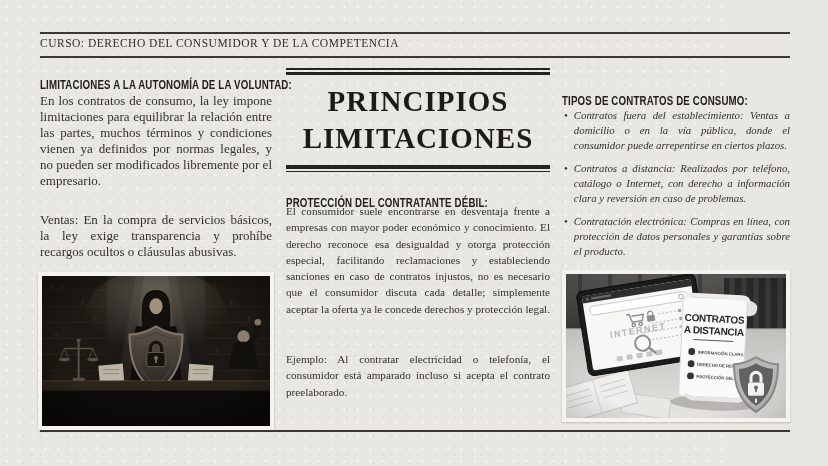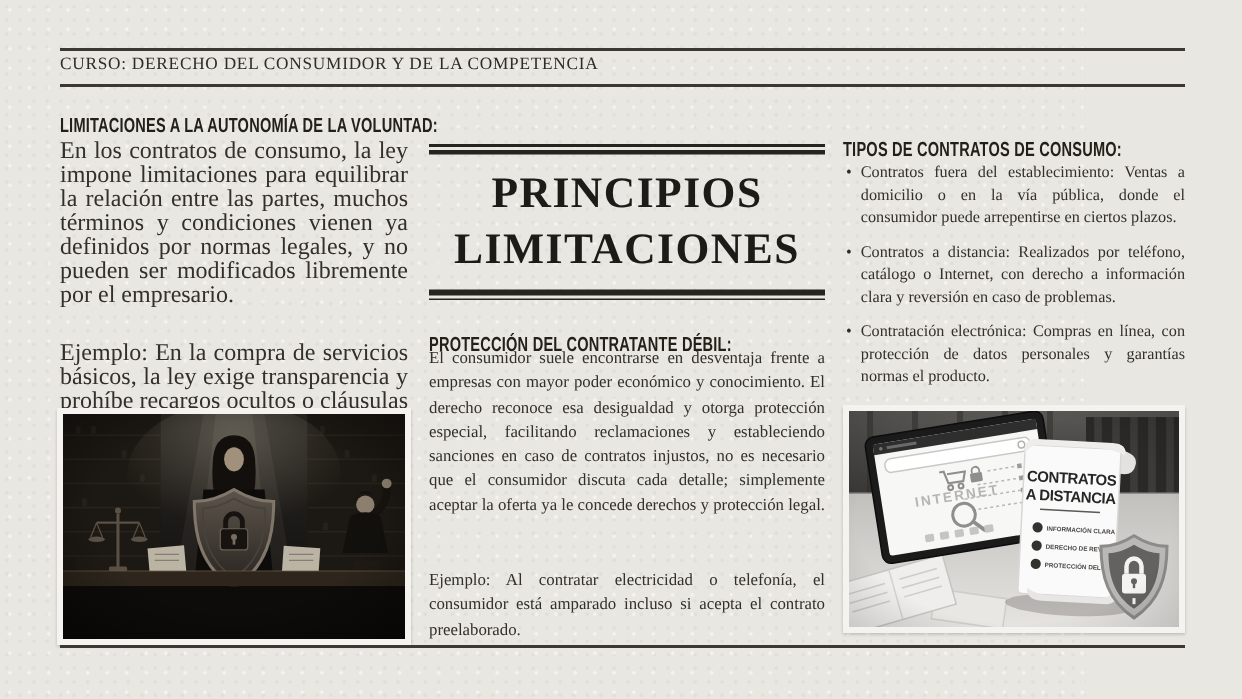--- a/index.html
+++ b/index.html
@@ -9,64 +9,64 @@
     background-image:radial-gradient(rgba(120,115,105,0.07) 1px,transparent 1.2px),
                      radial-gradient(rgba(255,255,255,0.5) 1px,transparent 1.2px);
     background-size:9px 9px,13px 13px;}
   .hr{position:absolute;background:#3b3834;}
   .hr-top{left:40px;top:32px;width:750px;height:1.5px;}
   .hr-bottom{left:40px;top:56px;width:750px;height:2px;}
   .hr-foot{left:40px;top:430px;width:750px;height:2px;}
   .kicker{position:absolute;left:40px;top:37px;font-size:11.5px;letter-spacing:.5px;color:#2e2c29;}
   .col{position:absolute;}
   .col-left{left:40px;top:68px;width:232px;}
-  .col-center{left:286px;top:96px;width:264px;}
+  .col-center{left:286px;top:68px;width:264px;}
   .col-right{left:562px;top:84px;width:228px;}
   .colhead{margin:0;height:15px;}
   .cond{display:inline-block;white-space:nowrap;transform:scaleX(.72);transform-origin:0 50%;
     font:700 13.5px/15px "Liberation Sans",sans-serif;letter-spacing:.2px;color:#222019;}
-  .body{margin:0;font-size:16px;line-height:16px;text-align:justify;color:#33302c;}
+  .body{margin:0;font-size:13px;line-height:16px;text-align:justify;color:#33302c;}
   .col-left .body{margin-top:10px;}
   .col-left .example{margin-top:23px;}
   .col-center .body{margin-top:2px;font-size:11.2px;line-height:16.3px;}
   .col-center .example{margin-top:34px;}
   .dbl i{display:block;background:#26241f;}
   .dbl .thin{height:1.5px;}
   .dbl .thick{height:3.5px;margin-top:2px;}
   .dbl-bottom{margin-top:8px;}
   .dbl-bottom .thick{margin-top:0;}
   .dbl-bottom .thin{margin-top:2px;}
   .masthead{margin:8px 0 0 0;text-align:center;font:700 29px/37px "Liberation Serif",serif;
     letter-spacing:1px;color:#1d1b18;}
   .masthead span{display:block;}
   .col-center .colhead{margin-top:14px;}
   .bullets{margin-top:9px;}
   .bullet{display:flex;gap:6px;margin-bottom:8px;}
   .bullet .dot{flex:0 0 auto;font-size:11px;line-height:15px;color:#2e2c29;padding-left:2px;}
-  .bullet .txt{flex:1;font-size:10.8px;line-height:15px;text-align:justify;color:#33302c;}
+  .bullet .txt{flex:1;font-size:10.8px;line-height:15px;text-align:justify;color:#33302c;font-style:italic;}
   .photo{position:absolute;margin:0;background:#f4f3f0;padding:4px;
     box-shadow:0 1px 2px rgba(60,55,45,.25);}
   .photo-left{left:38px;top:272px;width:236px;height:158px;box-sizing:border-box;}
   .photo-right{left:562px;top:270px;width:228px;height:152px;box-sizing:border-box;}
   .photo svg{display:block;}
   svg text{font-family:"Liberation Sans",sans-serif;}
 </style>
 </head>
 <body>
 
 <div id="sheet">
 
   <div class="hr hr-top"></div>
   <div class="kicker">CURSO: DERECHO DEL CONSUMIDOR Y DE LA COMPETENCIA</div>
   <div class="hr hr-bottom"></div>
 
   <section class="col col-left">
     <h2 class="colhead"><span class="cond">LIMITACIONES A LA AUTONOMÍA DE LA VOLUNTAD:</span></h2>
     <p class="body">En los contratos de consumo, la ley impone limitaciones para equilibrar la relación entre las partes, muchos términos y condiciones vienen ya definidos por normas legales, y no pueden ser modificados libremente por el empresario.</p>
-    <p class="body example">Ejemplo: En la compra de servicios básicos, la ley exige transparencia y prohíbe recargos ocultos o cláusulas abusivas.</p>
+    <p class="body example">Ventas: En la compra de servicios básicos, la ley exige transparencia y prohíbe recargos ocultos o cláusulas abusivas.</p>
   </section>
 
   <figure class="photo photo-left">
     <svg viewBox="0 0 224 149" width="228" height="150" preserveAspectRatio="none">
       <defs>
         <linearGradient id="lbg" x1="0" y1="0" x2="0" y2="1">
           <stop offset="0" stop-color="#2b2824"></stop>
             <stop offset="1" stop-color="#0c0b0a"></stop>
         </linearGradient>
         <linearGradient id="lsh" x1="0" y1="0" x2="0" y2="1">
@@ -161,21 +161,21 @@
       <div class="bullet">
         <span class="dot">•</span>
         <span class="txt">Contratos fuera del establecimiento: Ventas a domicilio o en la vía pública, donde el consumidor puede arrepentirse en ciertos plazos.</span>
       </div>
       <div class="bullet">
         <span class="dot">•</span>
         <span class="txt">Contratos a distancia: Realizados por teléfono, catálogo o Internet, con derecho a información clara y reversión en caso de problemas.</span>
       </div>
       <div class="bullet">
         <span class="dot">•</span>
-        <span class="txt">Contratación electrónica: Compras en línea, con protección de datos personales y garantías normas el producto.</span>
+        <span class="txt">Contratación electrónica: Compras en línea, con protección de datos personales y garantías sobre el producto.</span>
       </div>
     </div>
   </section>
 
   <figure class="photo photo-right">
     <svg viewBox="0 0 220 142" width="220" height="144" preserveAspectRatio="none">
       <defs>
         <linearGradient id="rshelf" x1="0" y1="0" x2="0" y2="1">
           <stop offset="0" stop-color="#5a5855"></stop>
             <stop offset="1" stop-color="#393735"></stop>

